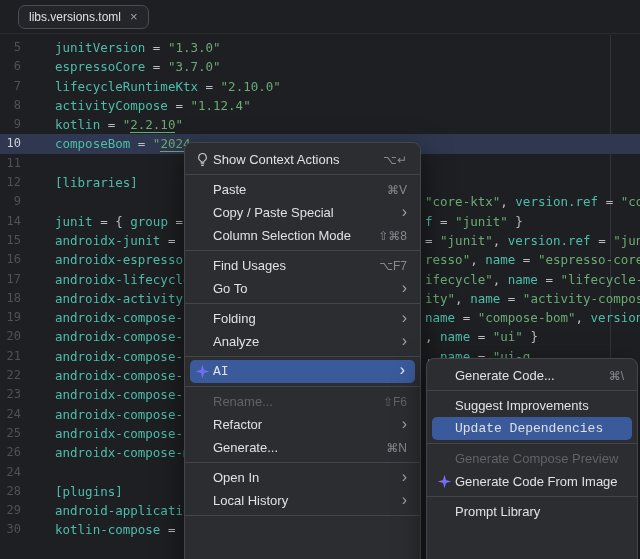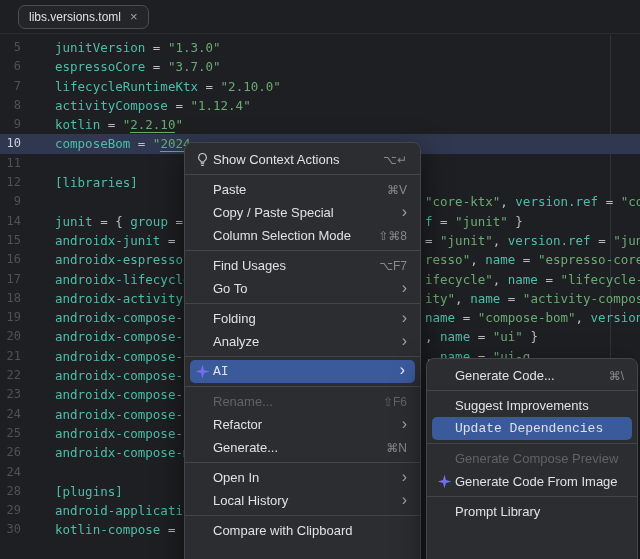--- a/index.html
+++ b/index.html
@@ -172,23 +172,20 @@
     <div class="sep"></div>
     <div class="mi">
       <span class="lb">Open In</span>
       <span class="chev">›</span>
     </div>
     <div class="mi">
       <span class="lb">Local History</span>
       <span class="chev">›</span>
     </div>
     <div class="sep"></div>
-    <div class="mi">
-      <span class="lb">Compare with Clipboard</span>
-    </div>
   </div>
 <div class="menu" id="ai-submenu">
     <div class="mi">
       <span class="lb">Generate Code...</span>
       <span class="sc">⌘\</span>
     </div>
     <div class="sep"></div>
     <div class="mi">
       <span class="lb">Suggest Improvements</span>
     </div>

